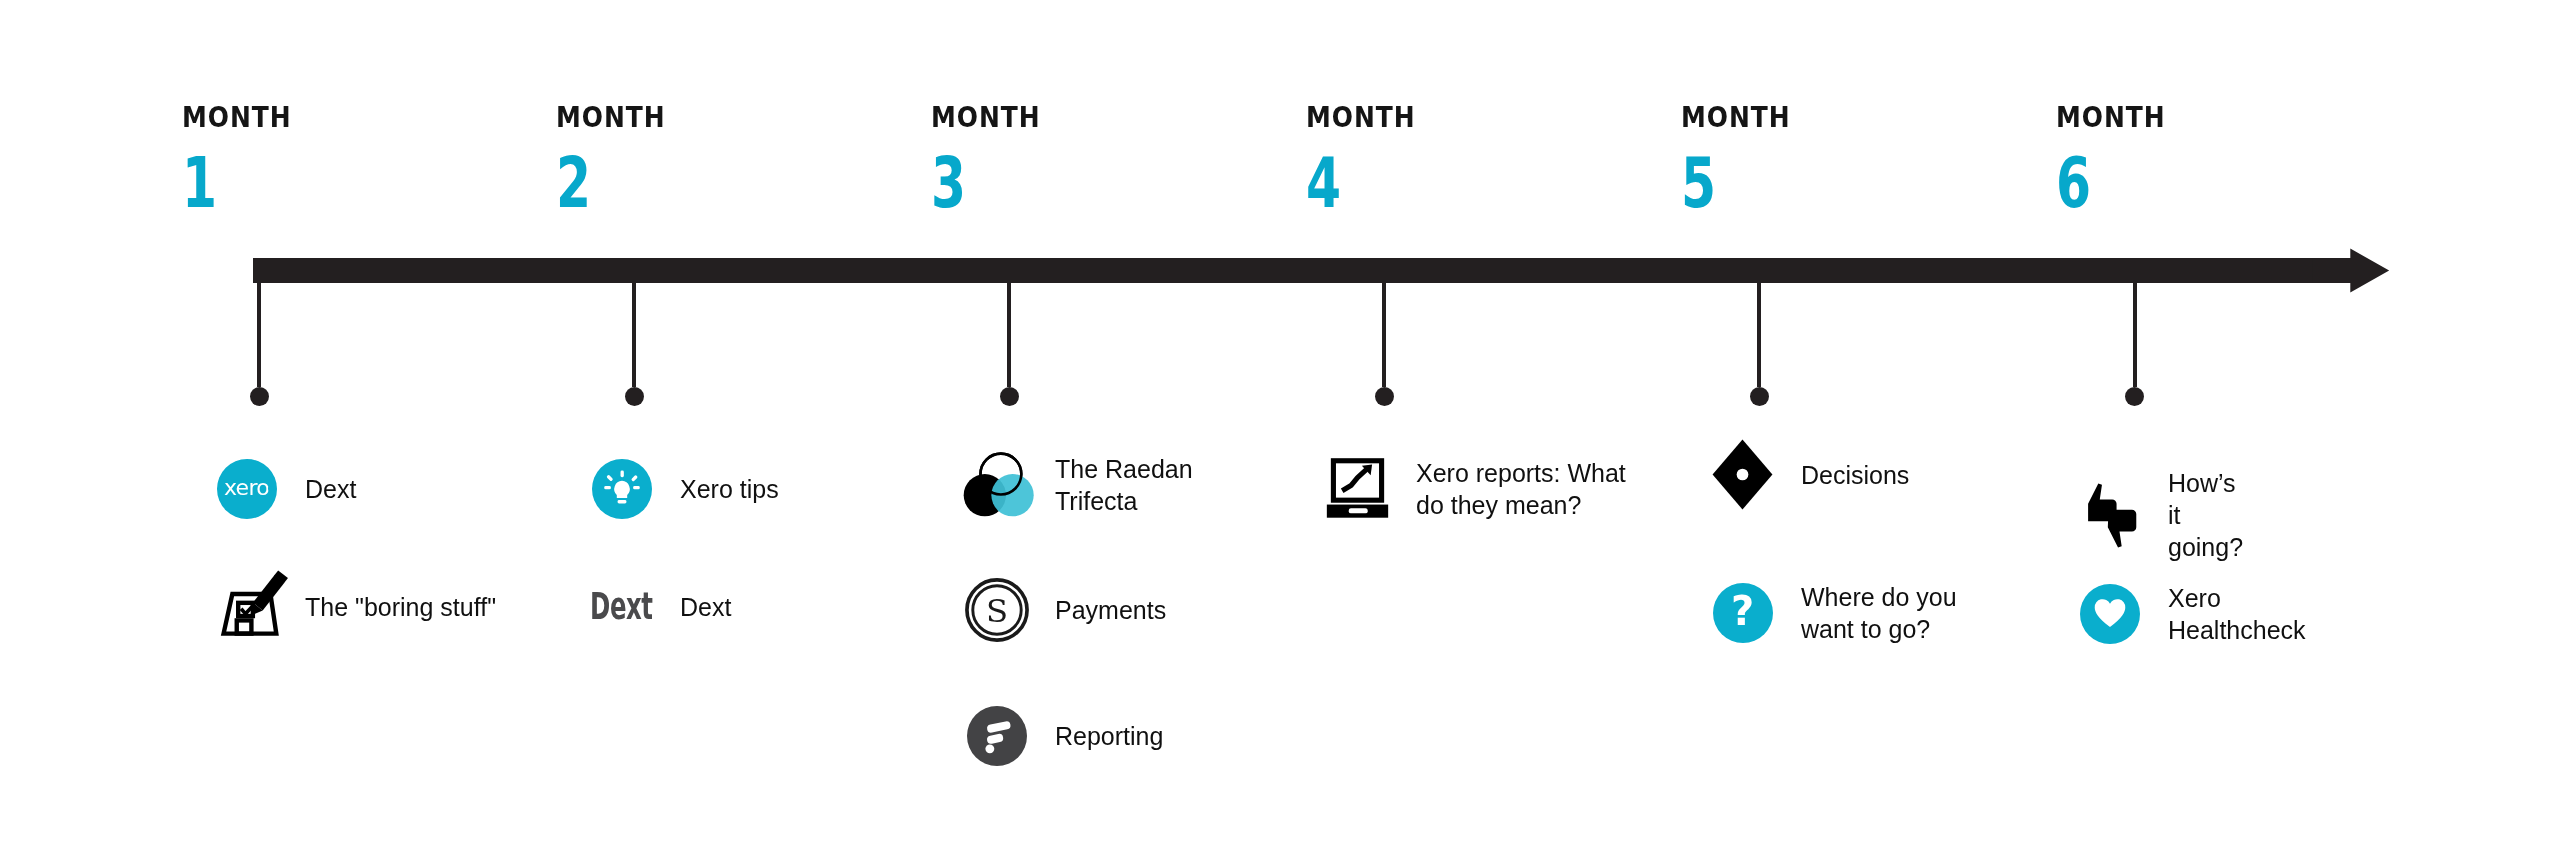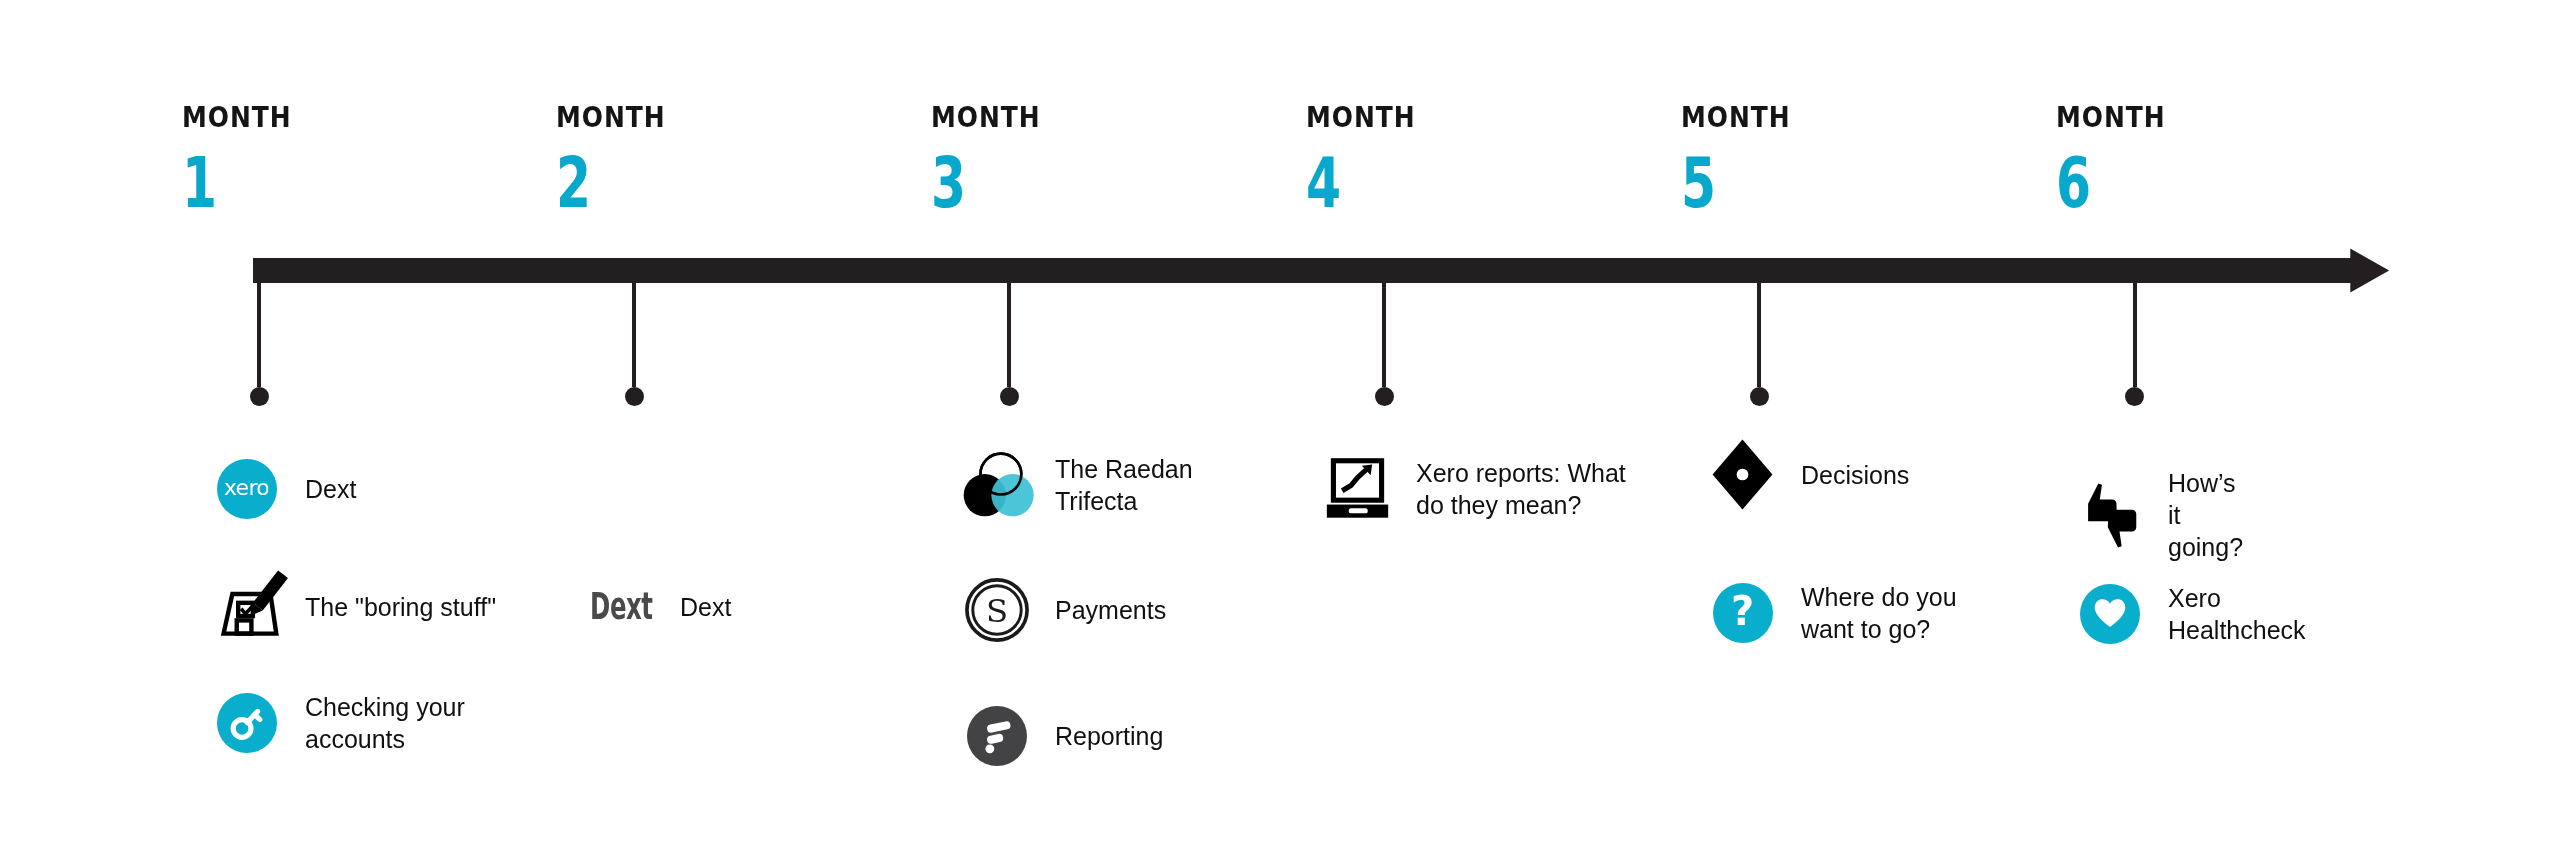--- a/index.html
+++ b/index.html
@@ -127,34 +127,37 @@
         <g transform="rotate(38 60 40)">
           <rect x="54" y="-6" width="17" height="48" fill="#000"></rect>
           <polygon points="54,42 71,42 62.5,58" fill="#000"></polygon>
           <rect x="54" y="-14" width="17" height="9" fill="#000"></rect>
         </g>
       </svg>
     </span>
     <span class="lab">The "boring stuff"</span>
   </div>
 
-  <div class="item" style="left:207px;top:683px">
-    <span class="ic">
-      <span class="circ">
-        <svg width="37" height="37" viewBox="0 0 50 50">
-          <circle cx="19" cy="33" r="12" fill="none" stroke="#fff" stroke-width="7"></circle>
-          <path d="M26 25 L40 10" stroke="#fff" stroke-width="7" stroke-linecap="round"></path>
-          <path d="M36 14 L43 21" stroke="#fff" stroke-width="7" stroke-linecap="round"></path>
+
+  <div class="item" style="left:582px;top:449px">
+    <span class="ic">
+      <span class="circ">
+        <svg width="40" height="40" viewBox="0 0 54 54">
+          <path d="M27 16 a11 11 0 0 1 7 19 l0 4 l-14 0 l0 -4 a11 11 0 0 1 7 -19 z" fill="#fff"></path>
+          <rect x="21" y="42" width="12" height="4.5" rx="2" fill="#fff"></rect>
+          <rect x="25" y="2" width="4.5" height="9" rx="2" fill="#fff"></rect>
+          <rect x="3" y="23" width="9" height="4.5" rx="2" fill="#fff"></rect>
+          <rect x="42" y="23" width="9" height="4.5" rx="2" fill="#fff"></rect>
+          <rect x="8" y="8" width="4.5" height="9" rx="2" fill="#fff" transform="rotate(-45 10 12)"></rect>
+          <rect x="42" y="8" width="4.5" height="9" rx="2" fill="#fff" transform="rotate(45 44 12)"></rect>
         </svg>
       </span>
     </span>
-    <span class="lab">Checking your
-accounts</span>
-  </div>
-
+    <span class="lab">Xero tips</span>
+  </div>
 
   <div class="item" style="left:582px;top:567px">
     <span class="ic">
       <span class="dext-word">Dext</span>
     </span>
     <span class="lab">Dext</span>
   </div>
 
   <div class="item" style="left:957px;top:445px">
     <span class="ic">

